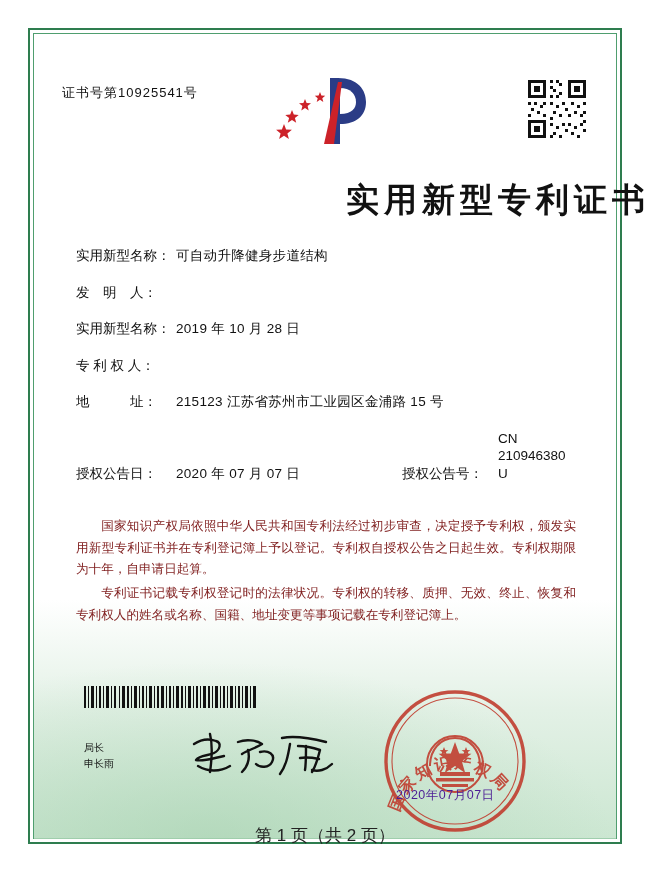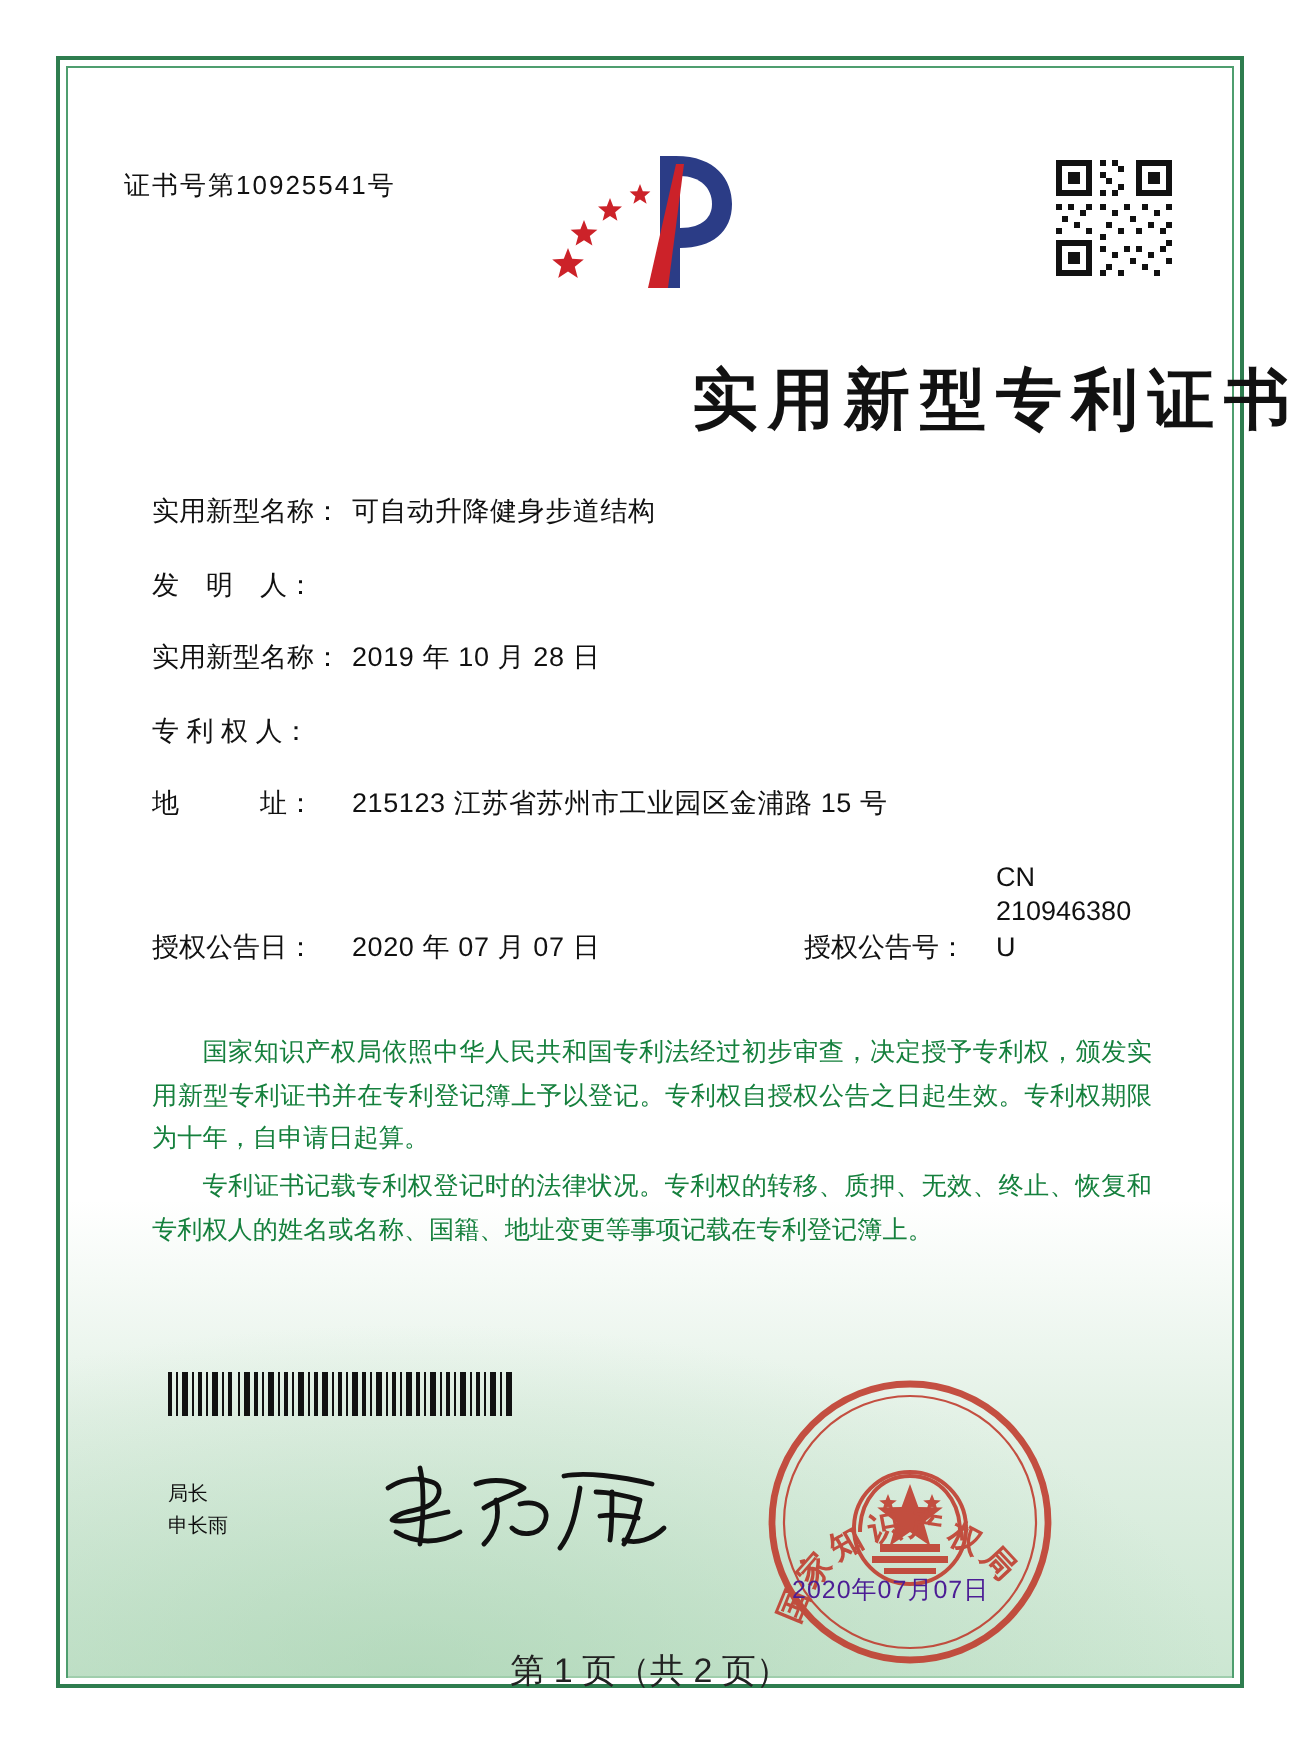--- a/index.html
+++ b/index.html
@@ -138,21 +138,21 @@
   }
 
   
   .body-text {
     position: absolute;
     left: 76px;
     top: 516px;
     width: 500px;
     font-size: 12.6px;
     line-height: 1.72;
-    color: #15803d;
+    color: #7f1d1d;
     text-align: justify;
   }
   .body-text p {
     margin: 0 0 2px 0;
     text-indent: 2em;
   }
 
   
   .barcode {
     position: absolute;

